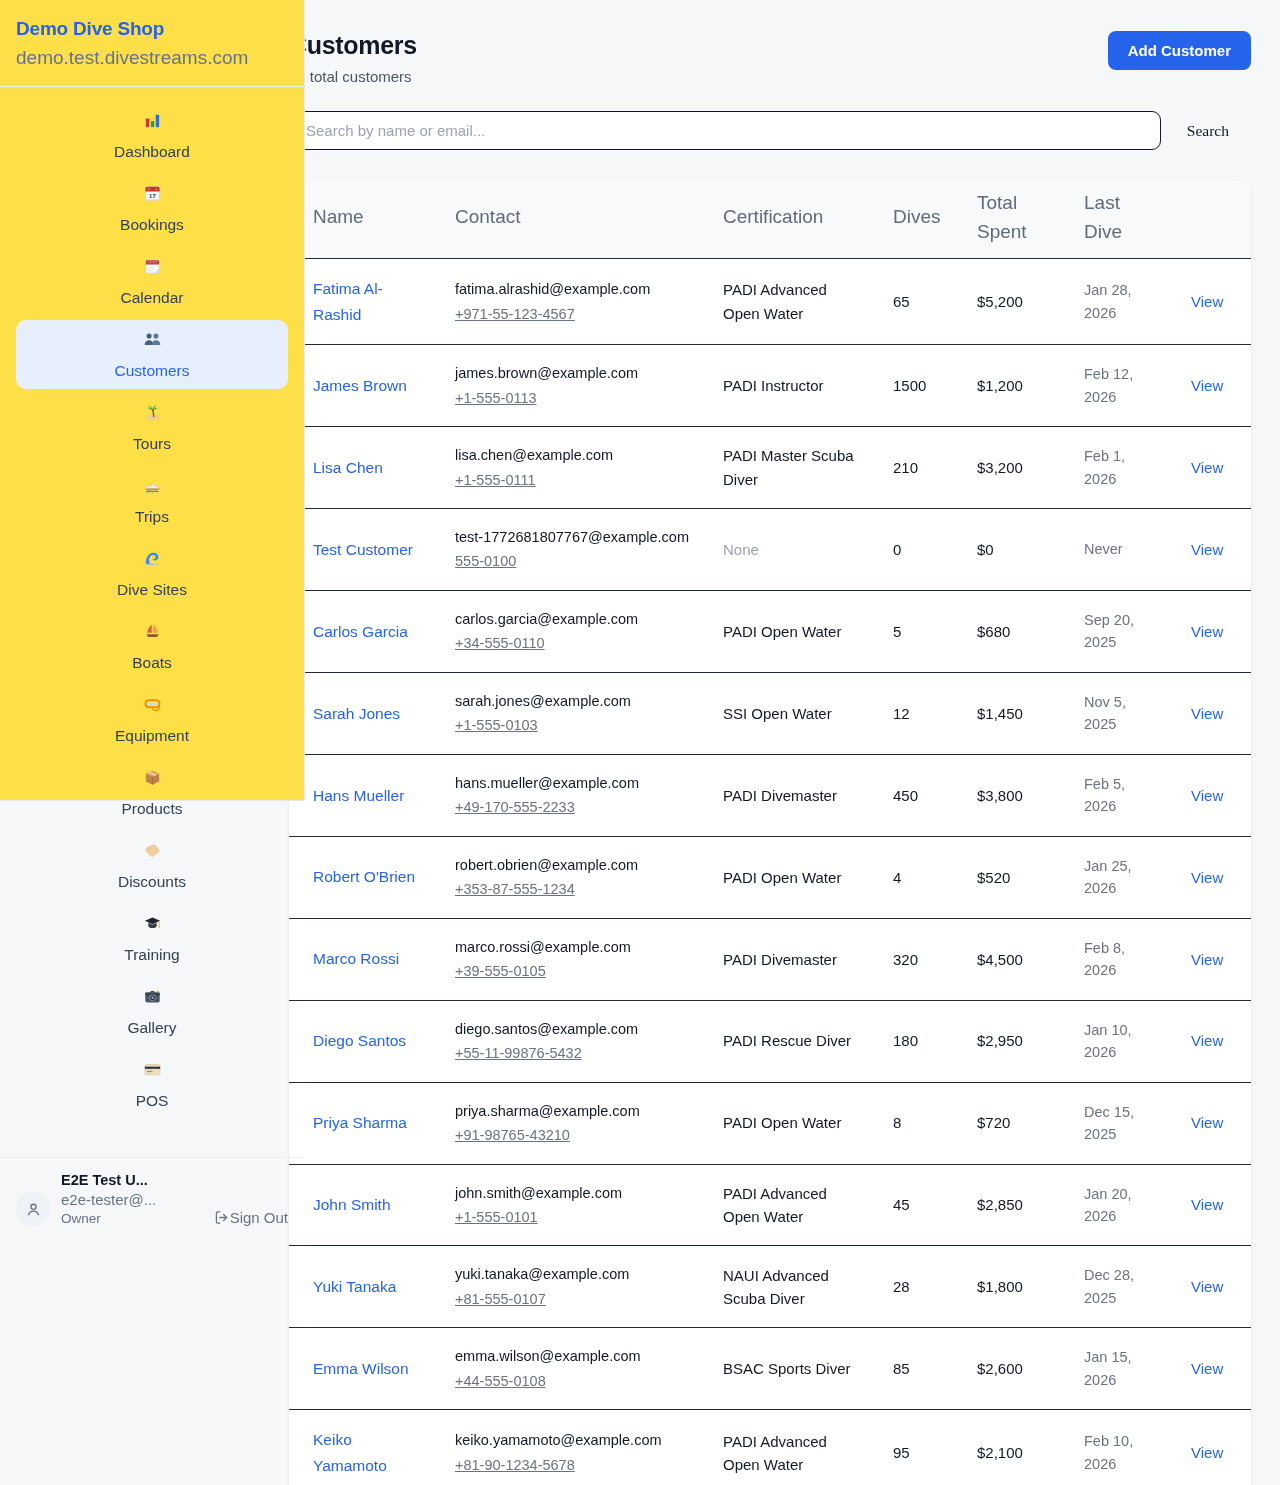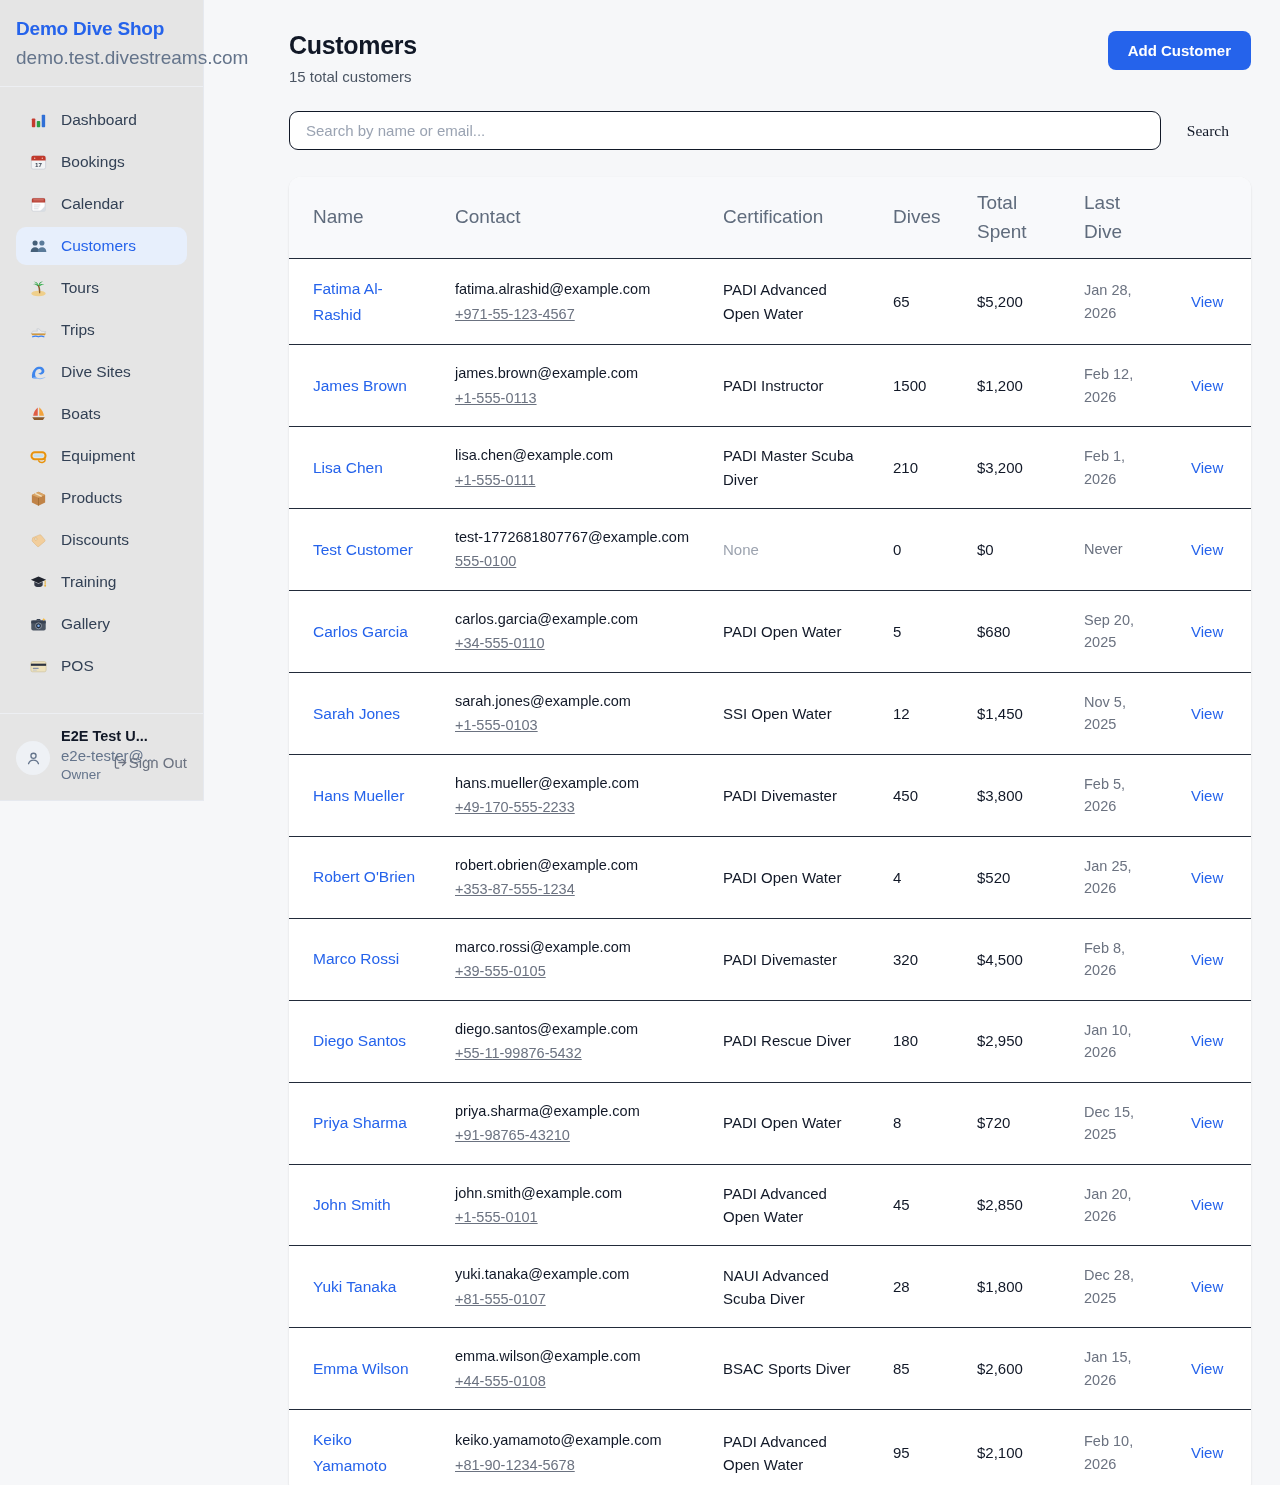--- a/index.html
+++ b/index.html
@@ -9,44 +9,44 @@
     background:#f6f7f9;
     font-family:"Liberation Sans", sans-serif;
     color:#0f172a;
     position:relative;
     overflow:hidden;
   }
 
   
   .sidebar {
     position:absolute; top:0; left:0;
-    width:204px; height:801px;
-    background:#e5e5e5;
+    width:305px; height:801px;
+    background:#fde047;
     border-right:1px solid #e6e9ef;
     border-bottom:1px solid #e6e9ef;
     display:flex; flex-direction:column;
   }
   .sidebar-header { padding:18px 16px 17px; border-bottom:1px solid #edeff3; }
   .shop-title { font-size:19px; font-weight:bold; color:#2563eb; letter-spacing:-.2px; }
   .shop-domain { font-size:19px; color:#64748b; margin-top:7px; }
 
   .nav { padding:14px 16px; display:flex; flex-direction:column; gap:4px; flex:1; }
   .nav-item {
     display:flex; align-items:center; gap:13px;
     padding:9px 12px; border-radius:10px;
-    font-size:15.5px; color:#334155; cursor:pointer;
+    font-size:15.5px; color:#334155; cursor:pointer;flex-direction:column;
   }
   .nav-item.active { background:#e7effc; color:#2563eb; }
   .nav-icon { width:20px; height:20px; display:inline-flex; align-items:center; justify-content:center; flex:none; }
   .nav-icon svg { width:19px; height:19px; }
 
   .sidebar-footer {
     border-top:1px solid #edeff3;
     padding:14px 16px 18px;
-    display:flex; align-items:center; gap:11px;
+    display:flex; align-items:flex-end; gap:11px;margin-top:24px;
   }
   .avatar {
     width:34px; height:34px; border-radius:50%;
     background:#eef1f5; flex:none;
     display:flex; align-items:center; justify-content:center;
     margin-top:6px;
   }
   .avatar svg { width:19px; height:19px; }
   .user-info { flex:1; min-width:0; }
   .user-name { font-weight:bold; font-size:14.5px; color:#111827; white-space:nowrap; }

